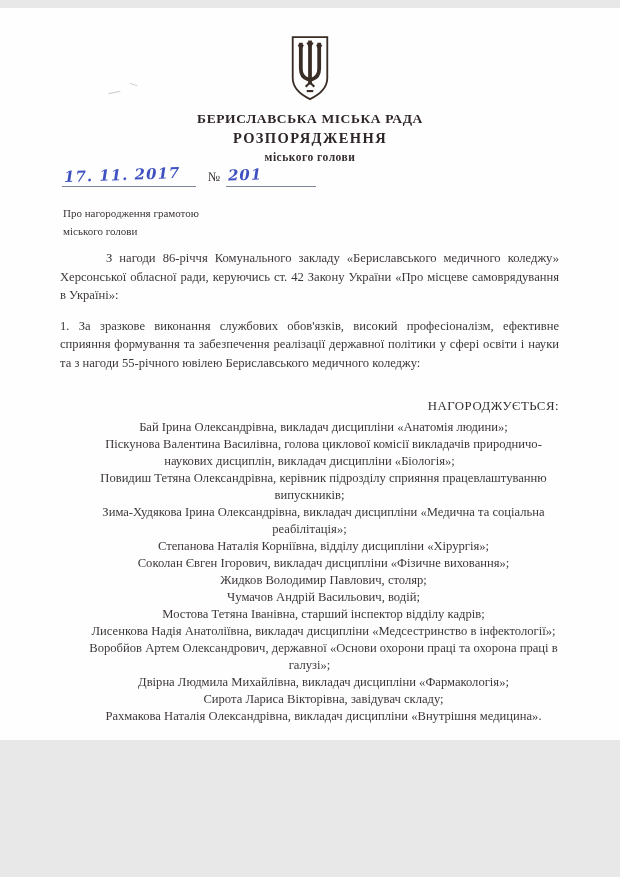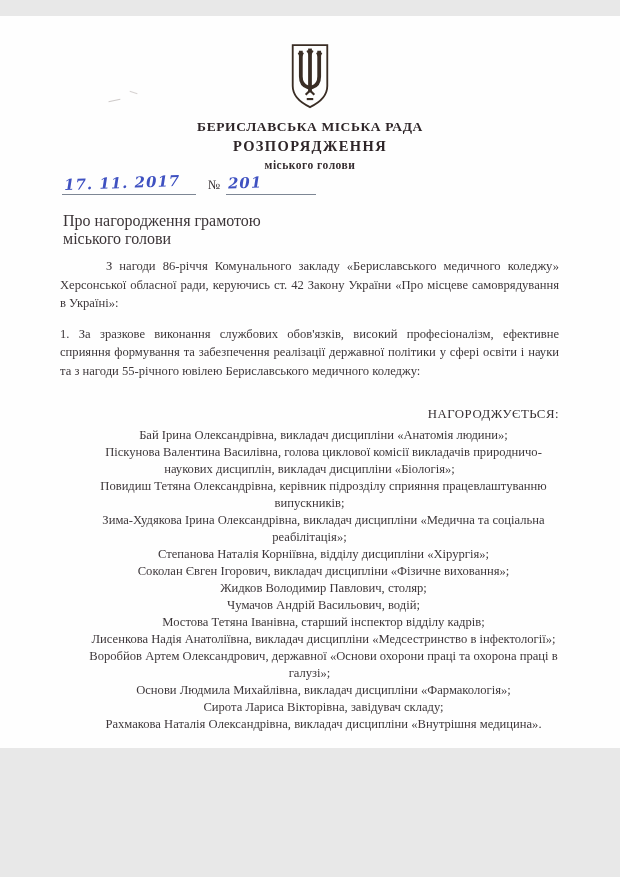--- a/index.html
+++ b/index.html
@@ -1,17 +1,17 @@
 <!DOCTYPE html>
 <html><head>
 <meta charset="utf-8">
 <style>
   html,body{margin:0;padding:0;background:#e8e8e8;}
   .page{
-    position:relative;width:620px;height:732px;margin:16px auto;
+    position:relative;width:620px;height:732px;margin:8px auto;
     background:#fefefe;overflow:hidden;
     font-family:"Liberation Serif","DejaVu Serif",serif;
     color:#413a3d;
   }
   
   .coat{position:absolute;top:26px;left:50%;transform:translateX(-50%);}
   .org-name{position:absolute;top:103px;left:0;width:100%;text-align:center;
     font-weight:bold;font-size:13.5px;letter-spacing:.6px;color:#2e2528;}
   .doc-type{position:absolute;top:122px;left:0;width:100%;text-align:center;
     font-weight:bold;font-size:14.5px;letter-spacing:1.4px;color:#2e2528;}
@@ -20,21 +20,21 @@
   
   .dateline{position:absolute;top:158px;left:62px;display:flex;align-items:flex-end;}
   .slot{border-bottom:1.4px solid #7d8694;display:inline-block;padding:0 4px 2px 2px;}
   .slot-date{width:128px;}
   .slot-num{width:84px;}
   .hw{font-family:"DejaVu Serif",serif;font-style:italic;font-weight:600;
     color:#3f51c1;font-size:15px;letter-spacing:1px;display:inline-block;
     transform:rotate(-2deg);white-space:nowrap;}
   .no-sign{font-size:13px;color:#3a3336;margin:0 6px 2px 12px;}
   
-  .subject{position:absolute;top:196px;left:63px;font-size:16px;line-height:18px;color:#3b3437;}
+  .subject{position:absolute;top:196px;left:63px;font-size:11px;line-height:18px;color:#3b3437;}
   
   .main{position:absolute;top:241px;left:60px;width:499px;font-size:12.6px;
     line-height:18.6px;color:#3e383b;}
   .p-intro{margin:0 0 12px;text-indent:46px;text-align:justify;}
   .p-item{margin:0 0 24px;text-indent:0;text-align:justify;}
   .awards-heading{margin:0 0 4px;text-align:right;font-size:12.8px;letter-spacing:.5px;
     font-weight:normal;color:#352f32;}
   .award{margin:0;text-indent:28px;text-align:center;line-height:17px;}
   
   .sig-role{position:absolute;top:795px;left:128px;font-size:10px;color:#3b3437;font-style:italic;}
@@ -98,21 +98,21 @@
     <p class="award">Піскунова Валентина Василівна, голова циклової комісії викладачів природничо-наукових дисциплін, викладач дисципліни «Біологія»;</p>
     <p class="award">Повидиш Тетяна Олександрівна, керівник підрозділу сприяння працевлаштуванню випускників;</p>
     <p class="award">Зима-Худякова Ірина Олександрівна, викладач дисципліни «Медична та соціальна реабілітація»;</p>
     <p class="award">Степанова Наталія Корніївна, відділу дисципліни «Хірургія»;</p>
     <p class="award">Соколан Євген Ігорович, викладач дисципліни «Фізичне виховання»;</p>
     <p class="award">Жидков Володимир Павлович, столяр;</p>
     <p class="award">Чумачов Андрій Васильович, водій;</p>
     <p class="award">Мостова Тетяна Іванівна, старший інспектор відділу кадрів;</p>
     <p class="award">Лисенкова Надія Анатоліївна, викладач дисципліни «Медсестринство в інфектології»;</p>
     <p class="award">Воробйов Артем Олександрович, державної «Основи охорони праці та охорона праці в галузі»;</p>
-    <p class="award">Основи Людмила Михайлівна, викладач дисципліни «Фармакологія»;</p>
+    <p class="award">Двірна Людмила Михайлівна, викладач дисципліни «Фармакологія»;</p>
     <p class="award">Сирота Лариса Вікторівна, завідувач складу;</p>
     <p class="award">Рахмакова Наталія Олександрівна, викладач дисципліни «Внутрішня медицина».</p>
   </div>
 
   <div class="sig-role">Міський голова</div>
   <div class="sig-name">О.М.Шаповалов</div>
 
   <svg class="stamp" viewBox="0 0 130 130">
     <defs>
       <path id="ringPath" d="M13,65 a52,52 0 1,1 104,0 a52,52 0 1,1 -104,0"></path>

